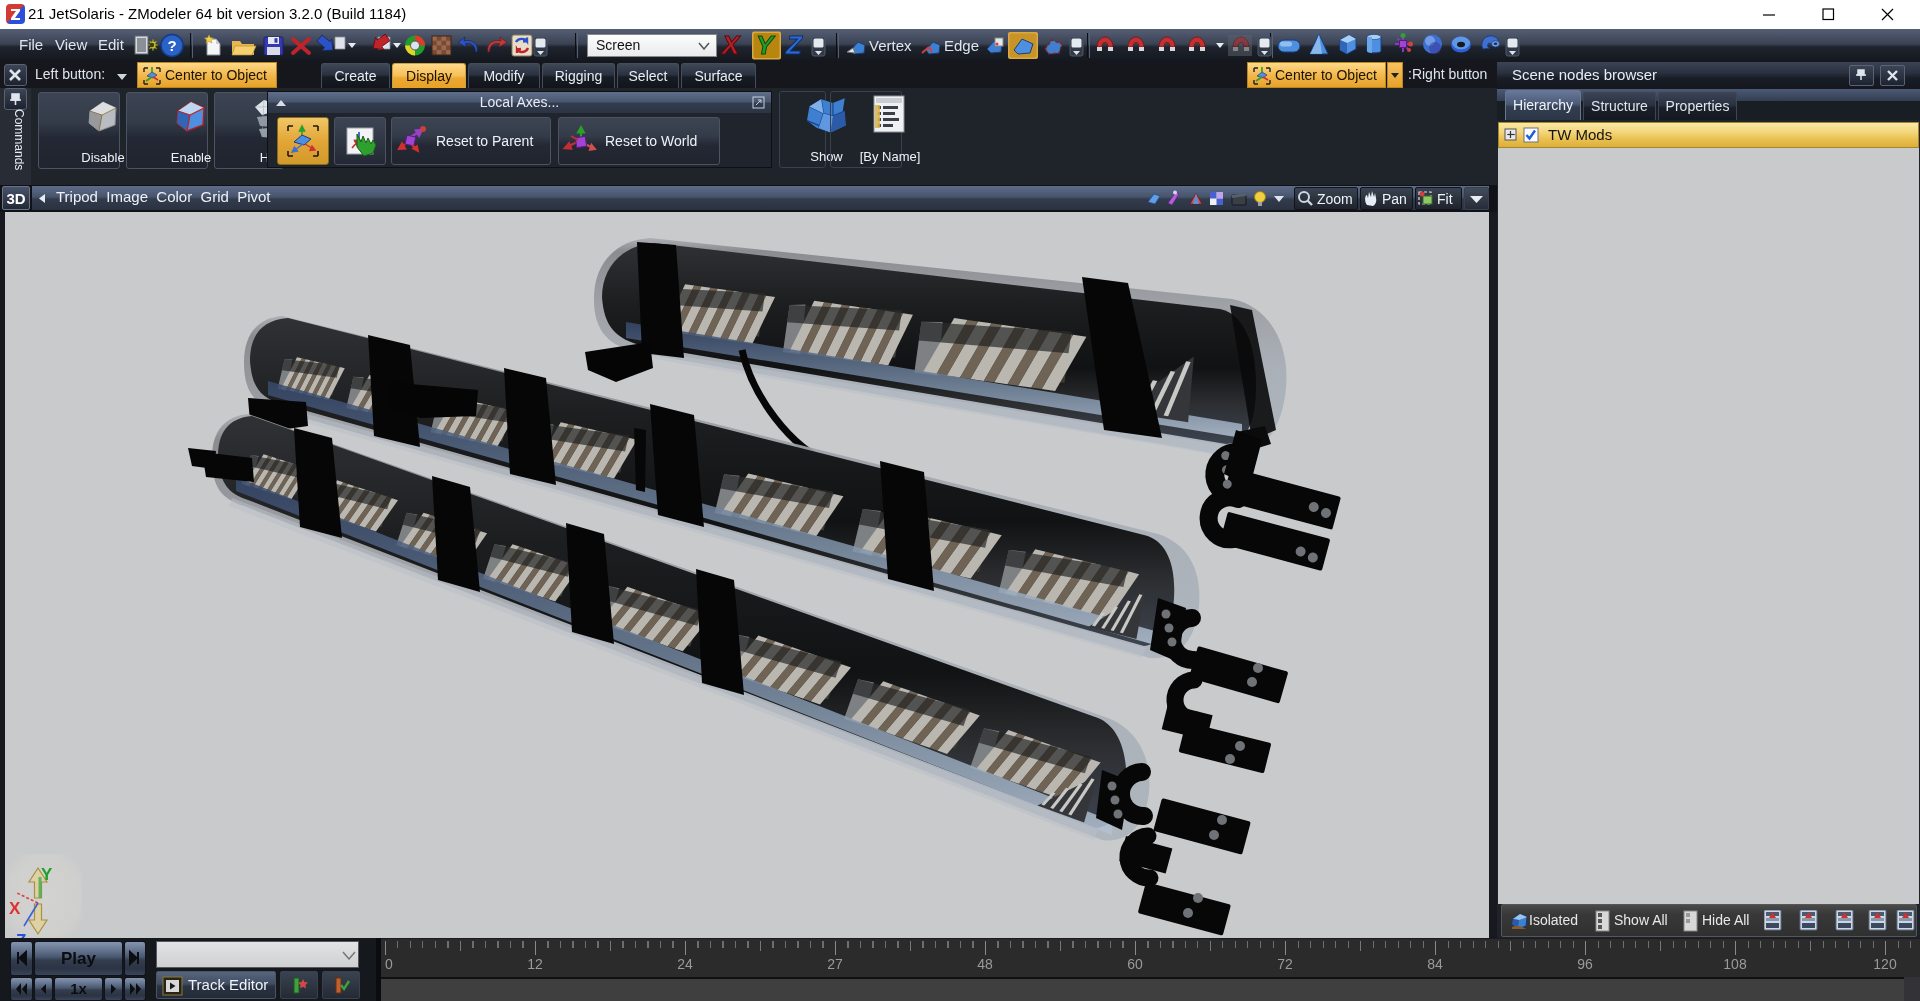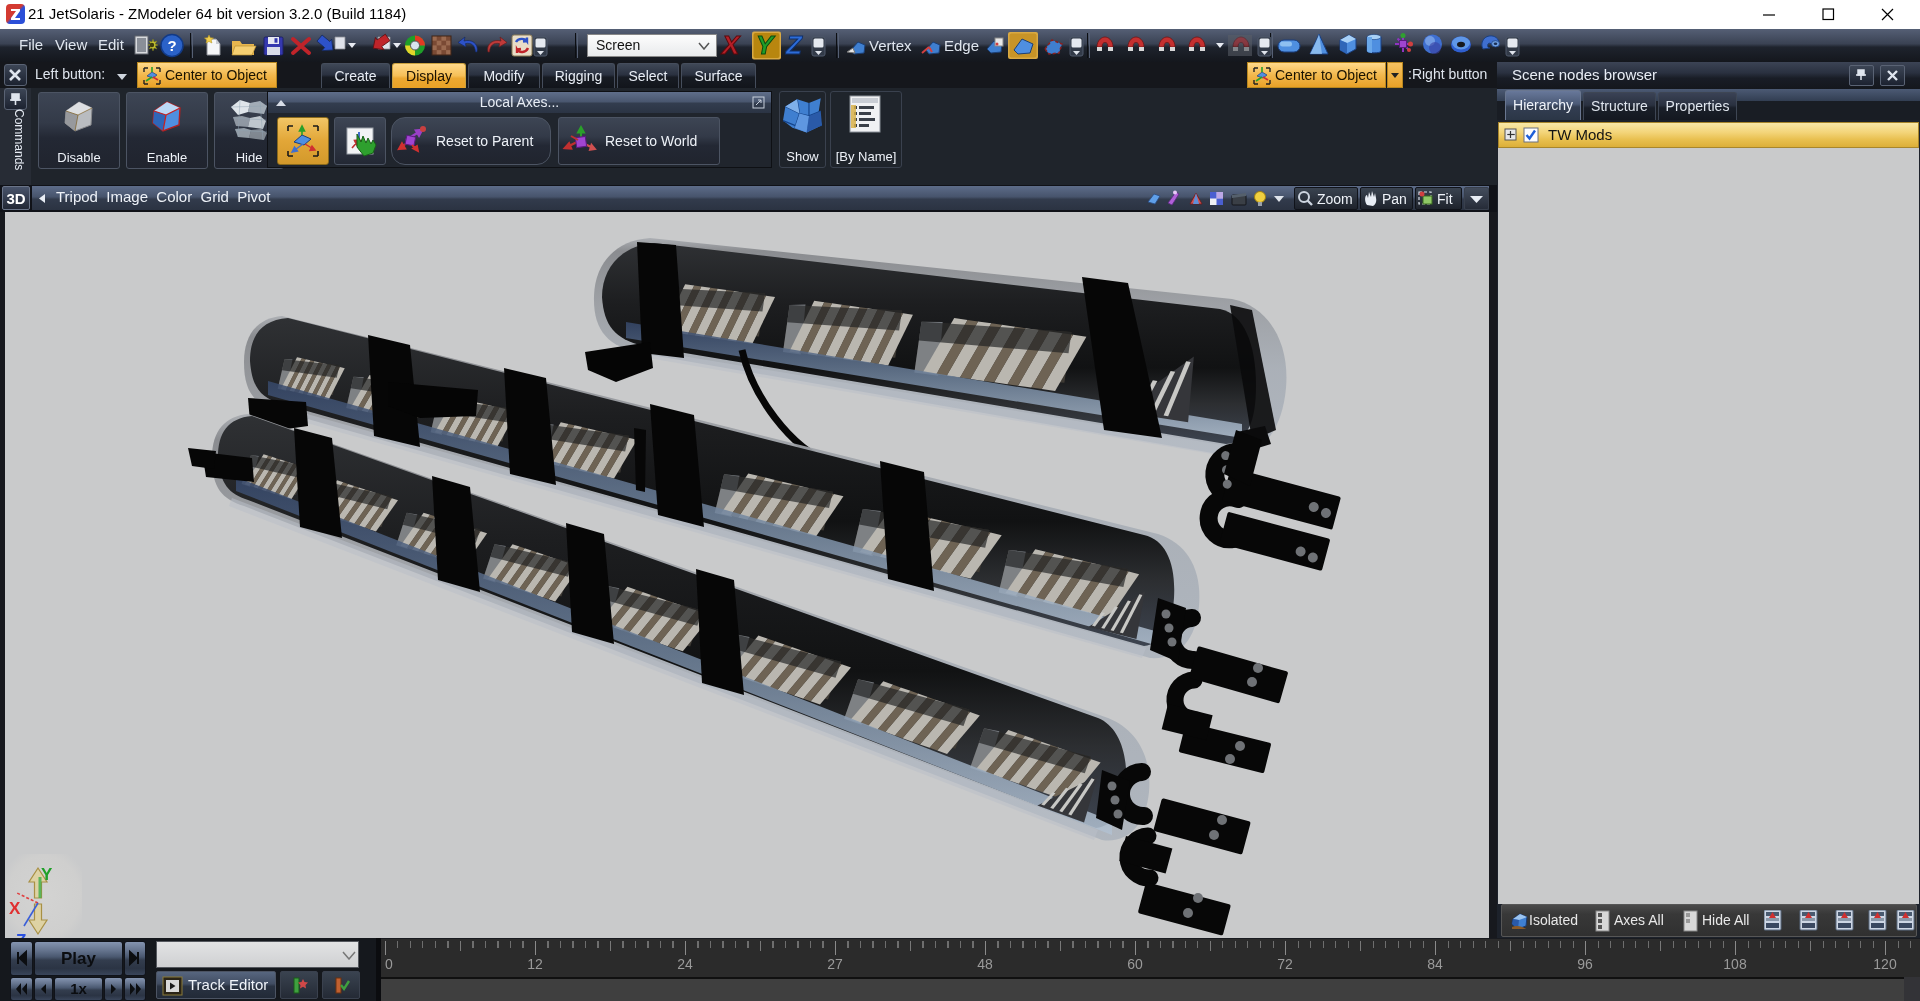--- a/index.html
+++ b/index.html
@@ -15,21 +15,21 @@
   .tab { position:absolute; top:1px; height:25px; border-radius:3px 3px 0 0;
     background:linear-gradient(#3f4857 0%, #2a3140 45%, #171b23 55%, #12151b 100%);
     border:1px solid #454d5c; border-bottom:none; color:#e8edf5; font-size:14px;
     text-align:center; line-height:24px;margin-left:24px; }
   .tabgold { background:linear-gradient(#ffd98a 0%, #f6bf57 45%, #eca832 55%, #e8a023 100%);
     color:#1a1000; border-color:#caa13f; }
   #ribbon { position:absolute; left:31px; top:88px; width:1889px; height:97px; background:#1f242b; }
   #cmdstrip { position:absolute; left:0; top:88px; width:31px; height:97px; background:#272c35; }
   .rbtn { position:absolute; top:4px; height:77px; border-radius:3px;
     background:linear-gradient(#3d4554 0%, #333a48 40%, #232834 60%, #20242e 100%);
-    border:1px solid #4c5463; }
+    border:1px solid #4c5463;padding-left:24px; }
   .rbtn .lbl { position:absolute; bottom:3px; width:100%; text-align:center; color:#eef2f8; font-size:13px; }
   #vph { position:absolute; left:0; top:185px; width:1497px; height:27px; background:#101218; }
   #viewport { position:absolute; left:5px; top:212px; width:1484px; height:726px; background:#c9cacb; overflow:hidden; }
   #rightpanel { position:absolute; left:1497px; top:62px; width:423px; height:876px; background:#1d222b; }
   #bottombar { position:absolute; left:0; top:938px; width:1920px; height:63px; background:#191b20; }
   .tbtn { position:absolute; border-radius:3px; border:1px solid #10131a;
     background:linear-gradient(180deg,#8494b0 0%,#66758f 25%,#4a5870 45%,#333d4e 55%,#2b3444 80%,#39455a 100%); }
   .rlbl { position:absolute; top:17px; font-size:14px; color:#9a9a9a; transform:translateX(-50%); }
 </style>
 </head>
@@ -400,21 +400,21 @@
 
     <div class="abs" style="left:66px;top:25px;width:52px;height:48px;border-radius:3px;background:linear-gradient(#3d4554,#232834);border:1px solid #4c5463">
       <svg width="50" height="46" viewBox="0 0 50 46">
         <rect x="12" y="10" width="26" height="26" fill="#f2f3f5" stroke="#9aa0a8"></rect>
         <path d="M17 30 L24 22 M24 22 l-4.5 .5 l2 4 Z M24 22 L31 27 M31 27 l-4.5 1 l2.5 -4.5 Z" stroke="#c03030" stroke-width="1.6" fill="#c03030"></path>
         <path d="M24 21 L24 14" stroke="#3060c8" stroke-width="1.8"></path>
         <path d="M22 16 l4 8 l2 -6 l3 7 l2 -5 l3 6 l2 -4 l3 5 l-3 8 l-9 3 l-7 -9 Z" fill="#2ea02e" stroke="#186018"></path>
       </svg>
     </div>
 
-    <div class="abs" style="left:123px;top:25px;width:160px;height:48px;border-radius:14px;background:linear-gradient(#3d4554 0%,#333a48 40%,#232834 60%,#20242e 100%);border:1px solid #4c5463">
+    <div class="abs" style="left:123px;top:25px;width:160px;height:48px;border-radius:3px;background:linear-gradient(#3d4554 0%,#333a48 40%,#232834 60%,#20242e 100%);border:1px solid #4c5463">
       <svg width="44" height="46" viewBox="0 0 44 46">
         <path d="M14 22 L30 12 M30 12 l-6 .5 l3 5 Z" stroke="#9a40c8" stroke-width="2.4" fill="#9a40c8"></path>
         <path d="M16 24 L7 31 M7 31 l6 -.5 l-3 -5 Z" stroke="#d03030" stroke-width="2.2" fill="#d03030"></path>
         <rect x="14" y="18" width="9" height="9" fill="#a045d0" stroke="#5c1a80" transform="rotate(12 18 22)"></rect>
         <circle cx="31" cy="11" r="3" fill="#c84040"></circle>
         <path d="M20 27 L26 33 M26 33 l-1 -5 l-4 2.5 Z" stroke="#d03030" stroke-width="1.8" fill="#d03030"></path>
       </svg>
       <div class="abs" style="left:44px;top:15px;font-size:14px;color:#eef2f8">Reset to Parent</div>
     </div>
 
@@ -758,21 +758,21 @@
       <path d="M3 8 L9 9 L8 18 L2 13 Z" fill="#2a5aa8"></path>
       <path d="M2 16 C6 14 12 15 16 18 L2 18 Z" fill="#8a5a28"></path>
     </svg>
     <div class="abs" style="left:27px;top:7px;font-size:14px;color:#e8e8e8">Isolated</div>
     <svg class="abs" style="left:92px;top:5px" width="18" height="23" viewBox="0 0 18 23">
       <rect x="2" y="1" width="13" height="20" fill="#d8d8d8" stroke="#888"></rect>
       <rect x="4" y="3" width="4" height="4" fill="#555"></rect>
         <rect x="4" y="9" width="4" height="4" fill="#555"></rect>
         <rect x="4" y="15" width="4" height="4" fill="#555"></rect>
     </svg>
-    <div class="abs" style="left:112px;top:7px;font-size:14px;color:#e8e8e8">Axes All</div>
+    <div class="abs" style="left:112px;top:7px;font-size:14px;color:#e8e8e8">Show All</div>
     <svg class="abs" style="left:180px;top:5px" width="18" height="23" viewBox="0 0 18 23">
       <rect x="2" y="1" width="13" height="20" fill="#d8d8d8" stroke="#888"></rect>
       <rect x="4" y="3" width="4" height="4" fill="#999"></rect>
         <rect x="4" y="9" width="4" height="4" fill="#999"></rect>
     </svg>
     <div class="abs" style="left:200px;top:7px;font-size:14px;color:#e8e8e8">Hide All</div>
     <svg class="abs" style="left:262px;top:5px" width="152" height="23" viewBox="0 0 152 23">
       <g id="sbi">
         <rect x="0" y="0" width="17" height="20" rx="1" fill="#cdd6e4" stroke="#5a6a80"></rect>
         <rect x="2" y="2" width="13" height="4" fill="#4a5a70"></rect>

